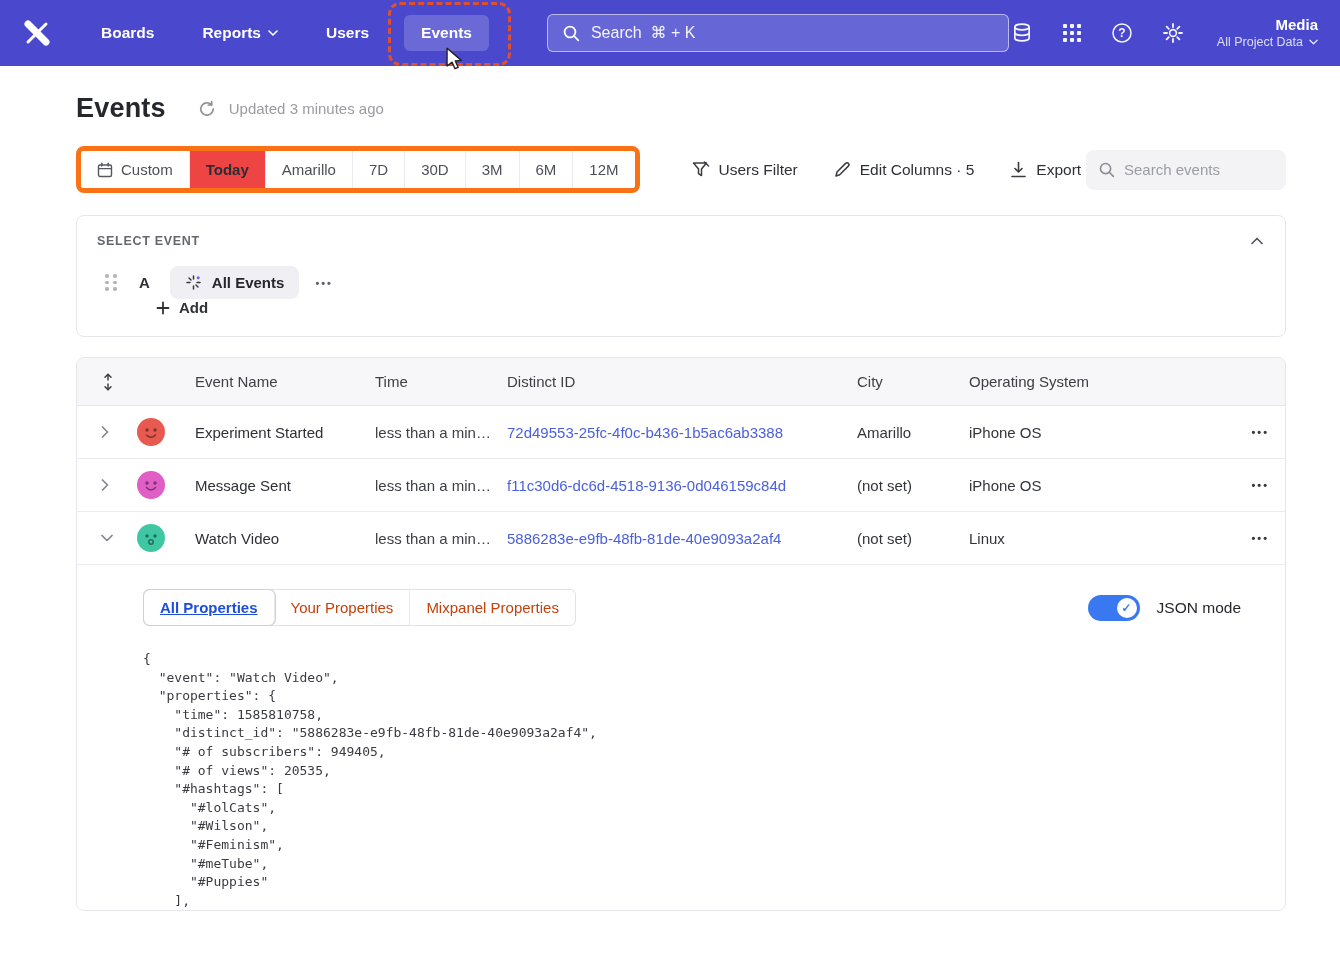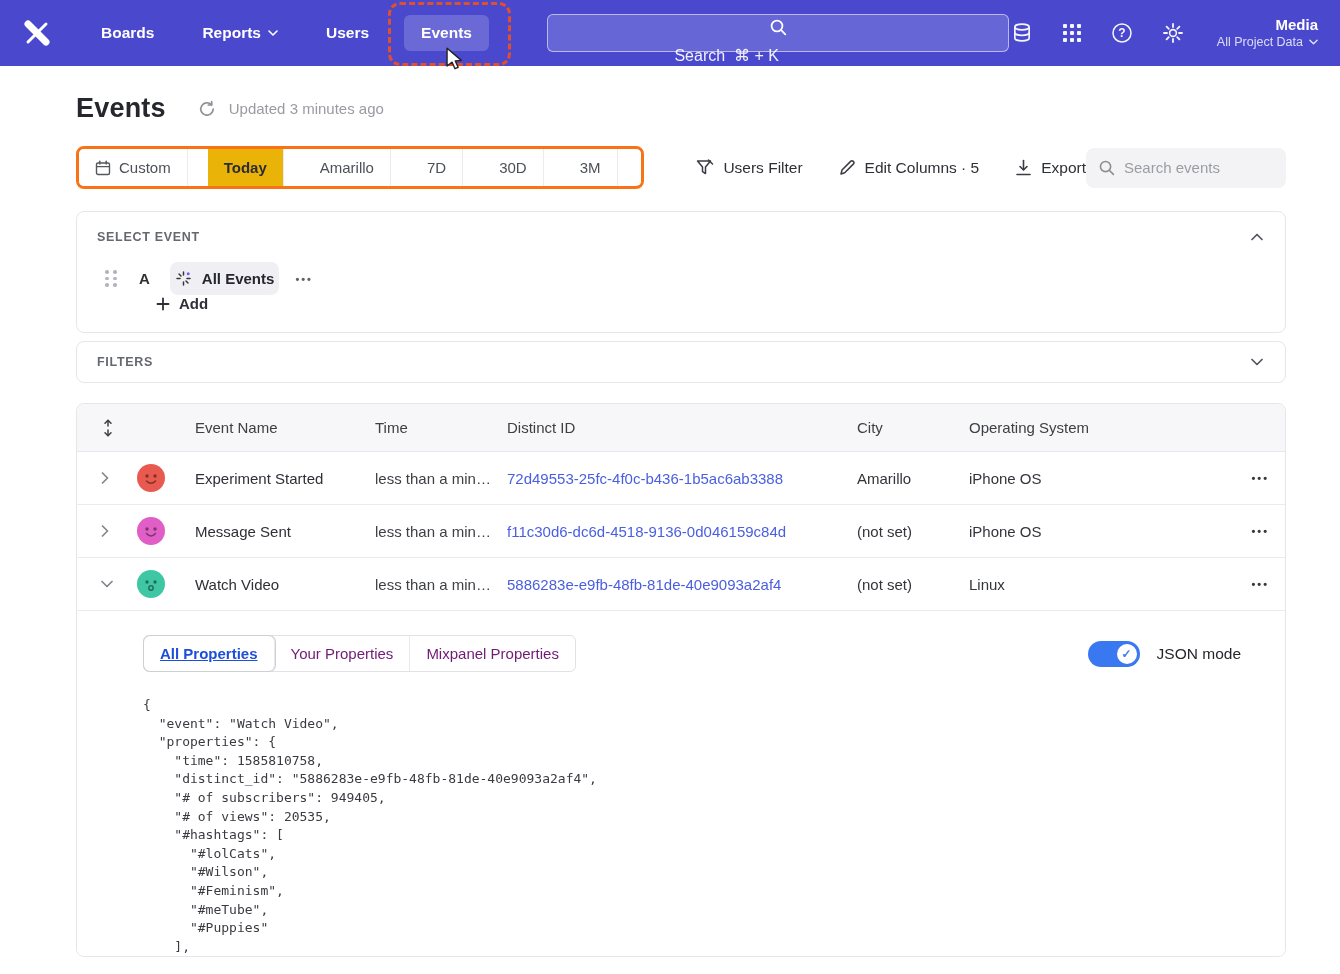--- a/index.html
+++ b/index.html
@@ -26,21 +26,21 @@
   .events-wrap .nav-item { margin-right:0; padding:9px 17px; }
   .annotation-box {
     position:absolute; left:-16px; right:-22px; top:-13px; bottom:-15px;
     border:3px dashed #e0502c; border-radius:12px; pointer-events:none;
   }
   .cursor-glyph { position:absolute; left:50%; top:32px; margin-left:-2px; }
 
   .nav-search {
     width:462px; height:38px; margin-left:36px;
     background:rgba(255,255,255,0.16); border:1px solid rgba(255,255,255,0.55);
-    border-radius:6px; display:flex; align-items:center; gap:11px; padding:3px 14px;flex-direction:column;
+    border-radius:6px; display:flex; align-items:center; gap:11px; padding:3px 14px;
   }
   .nav-search input {
     flex:1; background:transparent; border:none; outline:none;
     color:#fff; font-size:16px; font-family:"Liberation Sans",sans-serif;
   }
   .nav-search input::placeholder { color:rgba(255,255,255,0.92); }
 
   .nav-right { margin-left:auto; display:flex; align-items:center; gap:29px; }
   .nav-icon-btn { color:#fff; cursor:pointer; opacity:.95; }
   .project { margin-left:4px; cursor:pointer; }
@@ -49,27 +49,27 @@
 
   
   .main { padding:27px 54px 0 76px; }
 
   .header-row { display:flex; align-items:center; }
   .page-title { font-size:27px; font-weight:700; color:#26272d; letter-spacing:.2px; }
   .refresh-btn { margin-left:32px; color:#8e9096; cursor:pointer; }
   .updated-text { margin-left:13px; color:#9a9ba1; font-size:15px; }
 
   .toolbar { margin-top:22px; display:flex; align-items:center; }
-  .date-group { display:flex; border:3px solid #f97316; border-radius:8px; overflow:hidden; background:#fff;gap:20px; }
+  .date-group { display:flex; border:5px solid #f97316; border-radius:8px; overflow:hidden; background:#fff; }
   .date-seg {
     padding:10px 16px; font-size:15px; color:#4e5058; cursor:pointer;
     border-right:1px solid #ececf0; display:flex; align-items:center; gap:8px; background:#fff; white-space:nowrap;
   }
   .date-seg:last-child { border-right:none; }
-  .date-seg.selected { background:#eab308; color:#2c2d33; font-weight:600; }
+  .date-seg.selected { background:#ef4444; color:#2c2d33; font-weight:600; }
   .tool-btn {
     display:flex; align-items:center; gap:9px; font-size:15.5px; font-weight:500;
     color:#2e3036; cursor:pointer; white-space:nowrap;
   }
   .tool-btn .t-icon { color:#3a3c42; }
   .tb-1 { margin-left:52px; } .tb-2 { margin-left:36px; } .tb-3 { margin-left:36px; }
   .search-events {
     margin-left:auto; width:200px; height:40px; background:#f3f3f6;
     border-radius:8px; display:flex; align-items:center; gap:9px; padding:0 12px;
   }
@@ -84,21 +84,21 @@
   .card-head { display:flex; align-items:center; justify-content:space-between; }
   .section-label { font-size:12.5px; font-weight:700; letter-spacing:.7px; color:#66686f; }
   .chev-btn { color:#55575f; cursor:pointer; padding:2px; }
 
   .event-row { margin-top:18px; display:flex; align-items:center; }
   .drag-handle { display:grid; grid-template-columns:4px 4px; gap:3px 4px; margin-left:8px; cursor:grab; }
   .drag-handle i { width:3.5px; height:3.5px; border-radius:50%; background:#b4b5bb; }
   .row-letter { font-size:15px; font-weight:600; color:#2e3036; margin:0 20px 0 22px; }
   .event-chip {
     display:flex; align-items:center; gap:10px; background:#f0f0f4; border-radius:8px;
-    padding:8px 5px; font-size:15px; font-weight:600; color:#26272d; cursor:pointer;
+    padding:8px 15px; font-size:15px; font-weight:600; color:#26272d; cursor:pointer;
   }
   .chip-more { margin-left:16px; color:#5f616a; cursor:pointer; font-size:11px; letter-spacing:2px; font-weight:700; }
   .add-row { margin-left:59px; display:flex; align-items:center; gap:9px; cursor:pointer; }
   .add-label { font-size:15px; font-weight:600; color:#2e3036; }
 
   .filters-card { margin-top:8px; padding:13px 20px; }
 
   .results-line { margin-top:26px; font-size:15px; color:#3c3e44; }
   .results-line b { color:#26272d; }
 
@@ -114,21 +114,21 @@
   .thead .cell-name { color:#3e4046; }
   .cell-time { white-space:nowrap; overflow:hidden; color:#3e4046; }
   .cell-id { color:#4a5fe0; cursor:pointer; white-space:nowrap; overflow:hidden; }
   .row-more { color:#35373d; cursor:pointer; font-size:11px; letter-spacing:2px; font-weight:700; text-align:right; }
 
   
   .detail { background:#fff; padding:24px 20px 0 66px; }
   .detail-top { display:flex; align-items:center; justify-content:space-between; }
   .tabs-group { display:flex; border:1px solid #e1e1e6; border-radius:6px; }
   .tab {
-    padding:9px 16px; font-size:15px; color:#701a75; cursor:pointer; background:#fff;
+    padding:9px 16px; font-size:15px; color:#c2410c; cursor:pointer; background:#fff;
     border-right:1px solid #e9e9ec; white-space:nowrap;
   }
   .tab:first-child { border-radius:6px 0 0 6px; }
   .tab:last-child { border-right:none; border-radius:0 6px 6px 0; }
   .tab.active {
     color:#1d4ed8; font-weight:700; box-shadow:0 0 0 1px #cfd0d6; border-radius:6px; z-index:1; position:relative;text-decoration:underline;
   }
   .json-toggle-wrap { display:flex; align-items:center; gap:17px; padding-right:24px; }
   .toggle { width:52px; height:26px; border-radius:13px; background:#3a78f2; position:relative; cursor:pointer; }
   .toggle-knob {
@@ -356,28 +356,20 @@
     <div class="add-row">
       <span>
         <svg width="14" height="14" viewBox="0 0 14 14">
             <path d="M7 1.5v11M1.5 7h11" stroke="#2e3036" stroke-width="1.8" stroke-linecap="round"></path>
           </svg>
       </span>
       <span class="add-label">Add</span>
     </div>
   </section>
 
-  <section class="card filters-card card-head">
-    <span class="section-label">FILTERS</span>
-    <span class="chev-btn">
-      <svg width="12" height="8" viewBox="0 0 12 8">
-          <path d="M1 1.5l5 5 5-5" fill="none" stroke="currentColor" stroke-width="1.7" stroke-linecap="round" stroke-linejoin="round"></path>
-        </svg>
-    </span>
-  </section>
 
 
   <section class="card table-card">
     <div class="tgrid thead">
       <span class="expander">
         <svg width="14" height="18" viewBox="0 0 14 18">
           <g fill="none" stroke="#3e4046" stroke-width="1.5" stroke-linecap="round" stroke-linejoin="round">
             <path d="M7 7V1.5"></path>
               <path d="M4 4.2L7 1.2l3 3"></path>
             <path d="M7 11v5.5"></path>

